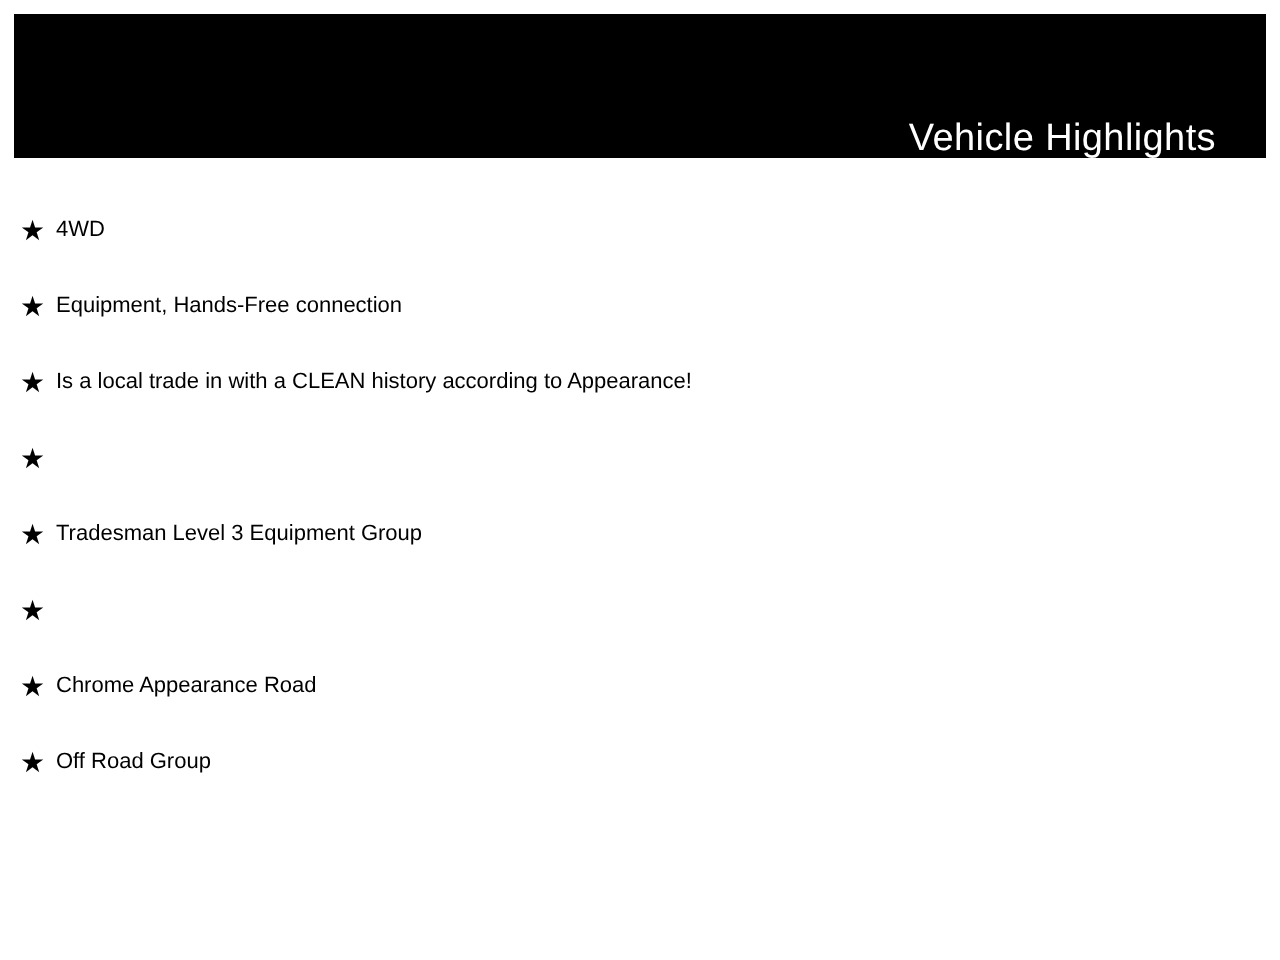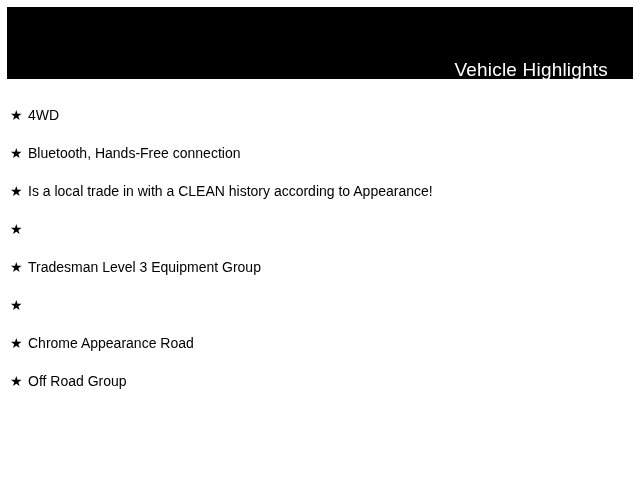--- a/index.html
+++ b/index.html
@@ -70,21 +70,21 @@
     color: #000000;
     font-size: 14px;
     line-height: 22px;
     text-align: left;
     padding-left: 3px;
     box-sizing: border-box;
   }
   .hl-text {
     flex: 1 1 auto;
     color: #000000;
-    font-size: 14px;
+    font-size: 11px;
     line-height: 22px;
     white-space: pre-line;
   }
 </style>
 </head>
 <body>
 
 <div class="page">
 
   <div class="side-bar-left"></div>
@@ -95,21 +95,21 @@
 
   <div class="highlights">
 
     <div class="hl-item">
       <span class="hl-star">★</span>
       <span class="hl-text">4WD</span>
     </div>
 
     <div class="hl-item">
       <span class="hl-star">★</span>
-      <span class="hl-text">Bluetooth, Hands-Free connection</span>
+      <span class="hl-text">Equipment, Hands-Free connection</span>
     </div>
 
     <div class="hl-item">
       <span class="hl-star">★</span>
       <span class="hl-text">Is a local trade in with a CLEAN history according to Appearance!</span>
     </div>
 
     <div class="hl-item">
       <span class="hl-star">★</span>
     </div>

